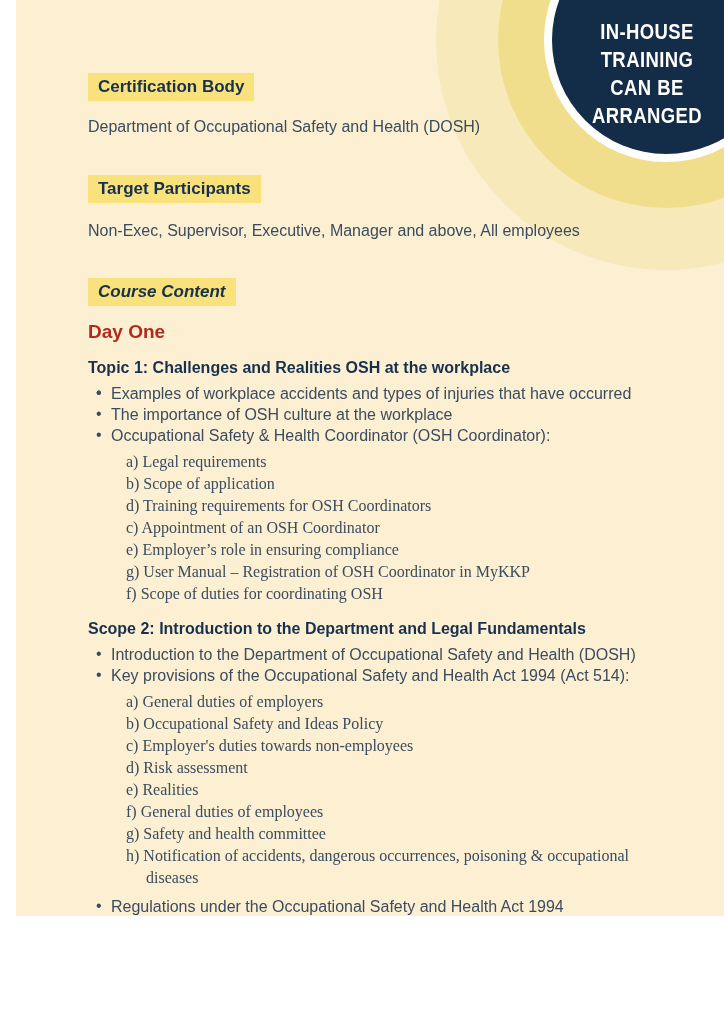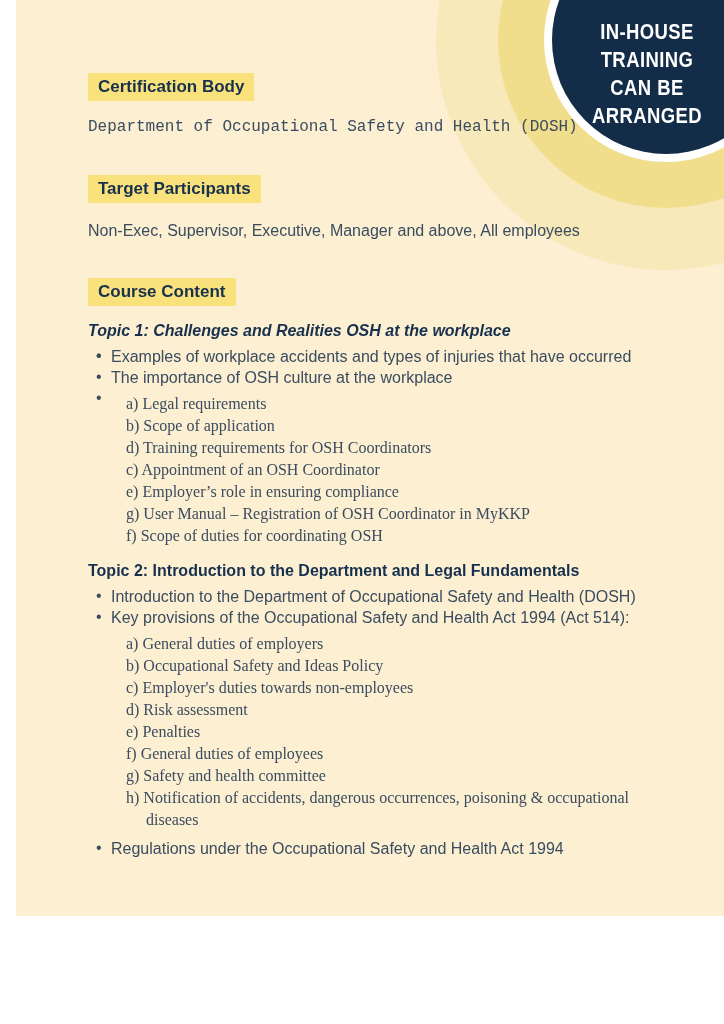--- a/index.html
+++ b/index.html
@@ -22,27 +22,27 @@
          border-radius:50%;background:var(--badge-ring);z-index:2;}
   .badge-inner{position:absolute;inset:8px;border-radius:50%;background:var(--badge-navy);}
   .badge-text{position:absolute;left:-38px;right:0;top:100px;text-align:center;
           color:var(--badge-text);font-weight:bold;font-size:22px;line-height:28px;
           letter-spacing:.5px;transform:scaleX(.84);}
 
   .content{position:absolute;left:72px;top:73px;right:34px;z-index:1;color:var(--body-text);}
   .hl{display:inline-block;background:var(--highlight-yellow);color:var(--heading-navy);
       font-weight:bold;font-size:17px;line-height:19px;padding:4px 10px 5px 10px;}
   .body-line{font-size:16px;line-height:20px;}
-  .mt-dept{margin-top:16px;font-family:Liberation Mono, monospace;}
+  .mt-dept{margin-top:16px;}
   .mt-target{margin-top:38px;}
   .mt-nonexec{margin-top:18px;}
-  .mt-course{margin-top:37px;}
+  .mt-course{margin-top:37px;font-style:italic;}
   .day{margin-top:15px;color:var(--day-red);font-weight:bold;font-size:19px;line-height:22px;}
   .topic{color:var(--heading-navy);font-weight:bold;font-size:16px;line-height:20px;}
-  .mt-topic1{margin-top:15px;font-style:italic;}
+  .mt-topic1{margin-top:15px;}
   .mt-topic2{margin-top:14px;}
   .blist{margin-top:5px;}
   .mt-reg{margin-top:7px;}
   .b-row{position:relative;padding-left:23px;font-size:16px;line-height:21px;}
   .b-row .dot{position:absolute;left:8px;top:-1px;}
   .slist{margin-top:5px;margin-left:38px;max-width:530px;}
   .s-row{font-size:16px;line-height:22px;padding-left:20px;text-indent:-20px;font-family:Liberation Serif, serif;}
 
   .footer{position:absolute;right:16px;top:986px;z-index:1;color:var(--footer-navy);
           font-weight:bold;font-size:13px;line-height:19px;text-decoration:underline;}
@@ -71,65 +71,67 @@
 
   <div class="content">
 
     <div class="hl">Certification Body</div>
     <div class="body-line mt-dept">Department of Occupational Safety and Health (DOSH)</div>
 
     <div class="mt-target"><span class="hl">Target Participants</span></div>
     <div class="body-line mt-nonexec">Non-Exec, Supervisor, Executive, Manager and above, All employees</div>
 
     <div class="mt-course"><span class="hl">Course Content</span></div>
+    <div class="day">Day One</div>
 
     <div class="topic mt-topic1">Topic 1: Challenges and Realities OSH at the workplace</div>
     <div class="blist">
       <div class="b-row">
         <span class="dot">•</span>
       </div>
       <div class="b-row">
         <span class="dot">•</span>
         <span>Examples of workplace accidents and types of injuries that have occurred</span>
       </div>
       <div class="b-row">
         <span class="dot">•</span>
         <span>The importance of OSH culture at the workplace</span>
       </div>
       <div class="b-row">
         <span class="dot">•</span>
+        <span>Occupational Safety &amp; Health Coordinator (OSH Coordinator):</span>
       </div>
     </div>
     <div class="slist">
       <div class="s-row">a) Legal requirements</div>
       <div class="s-row">b) Scope of application</div>
       <div class="s-row">d) Training requirements for OSH Coordinators</div>
       <div class="s-row">c) Appointment of an OSH Coordinator</div>
       <div class="s-row">e) Employer’s role in ensuring compliance</div>
       <div class="s-row">g) User Manual – Registration of OSH Coordinator in MyKKP</div>
       <div class="s-row">f) Scope of duties for coordinating OSH</div>
     </div>
 
-    <div class="topic mt-topic2">Topic 2: Introduction to the Department and Legal Fundamentals</div>
+    <div class="topic mt-topic2">Scope 2: Introduction to the Department and Legal Fundamentals</div>
     <div class="blist">
       <div class="b-row">
         <span class="dot">•</span>
         <span>Introduction to the Department of Occupational Safety and Health (DOSH)</span>
       </div>
       <div class="b-row">
         <span class="dot">•</span>
         <span>Key provisions of the Occupational Safety and Health Act 1994 (Act 514):</span>
       </div>
     </div>
     <div class="slist">
       <div class="s-row">a) General duties of employers</div>
       <div class="s-row">b) Occupational Safety and Ideas Policy</div>
       <div class="s-row">c) Employer's duties towards non-employees</div>
       <div class="s-row">d) Risk assessment</div>
-      <div class="s-row">e) Penalties</div>
+      <div class="s-row">e) Realities</div>
       <div class="s-row">f) General duties of employees</div>
       <div class="s-row">g) Safety and health committee</div>
       <div class="s-row">h) Notification of accidents, dangerous occurrences, poisoning &amp; occupational diseases</div>
     </div>
     <div class="blist mt-reg">
       <div class="b-row">
         <span class="dot">•</span>
         <span>Regulations under the Occupational Safety and Health Act 1994</span>
       </div>
     </div>

